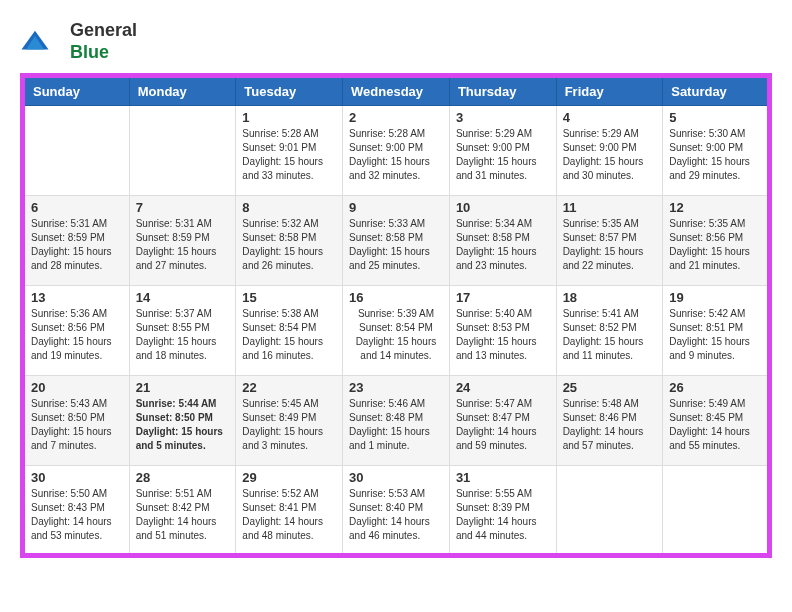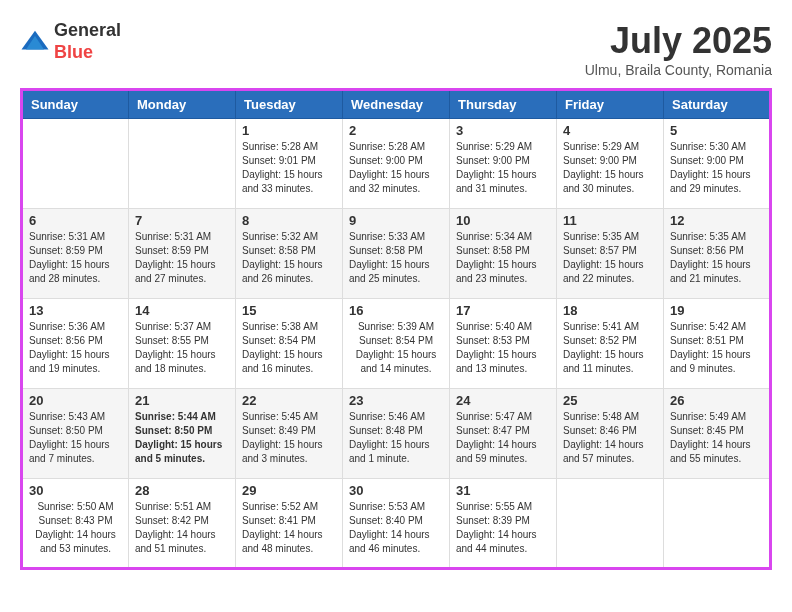--- a/index.html
+++ b/index.html
@@ -12,49 +12,49 @@
     }
     .header {
       display: flex;
       justify-content: space-between;
       align-items: flex-start;
       margin-bottom: 10px;
     }
     .logo {
       display: flex;
       align-items: center;
-      gap: 4px;
+      gap: 20px;
     }
     .logo-text {
       font-size: 18px;
       font-weight: bold;
       line-height: 1.2;
     }
     .logo-general { color: #333; }
-    .logo-blue { color: #ef4444; }
+    .logo-blue { color: #15803d; }
     .logo-icon {
       width: 30px;
       height: 30px;
     }
     .title-block {
       text-align: right;
     }
     .month-year {
       font-size: 36px;
       font-weight: bold;
       color: #333;
     }
     .location {
       font-size: 14px;
       color: #555;
     }
     .calendar {
       width: 100%;
       border-collapse: collapse;
-      border: 3px solid #d946ef;
+      border: 5px solid #d946ef;
     }
     .calendar th {
       background: #2a6ebb;
       color: #fff;
       font-size: 13px;
       font-weight: bold;
       padding: 6px 8px;
       text-align: left;
       border: 1px solid #1e5aa0;
     }
@@ -92,24 +92,20 @@
   <div class="logo">
     <svg class="logo-icon" viewBox="0 0 40 40">
       <polygon points="20,5 38,30 2,30" fill="#1a6bbf"></polygon>
       <polygon points="20,12 32,30 8,30" fill="#2a8ad4"></polygon>
     </svg>
     <div class="logo-text">
       <div class="logo-general">General</div>
       <div class="logo-blue">Blue</div>
     </div>
   </div>
-  <div class="title-block">
-    <div class="month-year">July 2025</div>
-    <div class="location">Ulmu, Braila County, Romania</div>
-  </div>
 </div>
 
 <table class="calendar">
   <thead>
     <tr id="weekday-header">
         <th>Sunday</th>
         <th>Monday</th>
         <th>Tuesday</th>
         <th>Wednesday</th>
         <th>Thursday</th>
@@ -280,21 +276,21 @@
         <td>
           <div class="day-number">26</div>
           <div class="day-info" style="white-space: pre-line;">Sunrise: 5:49 AM
 Sunset: 8:45 PM
 Daylight: 14 hours and 55 minutes.</div>
         </td>
       </tr>
       <tr>
         <td>
           <div class="day-number">30</div>
-          <div class="day-info" style="white-space: pre-line; text-align: center;">Sunrise: 5:50 AM
+          <div class="day-info" style="white-space: pre-line;">Sunrise: 5:50 AM
 Sunset: 8:43 PM
 Daylight: 14 hours and 53 minutes.</div>
         </td>
         <td>
           <div class="day-number">28</div>
           <div class="day-info" style="white-space: pre-line;">Sunrise: 5:51 AM
 Sunset: 8:42 PM
 Daylight: 14 hours and 51 minutes.</div>
         </td>
         <td>

